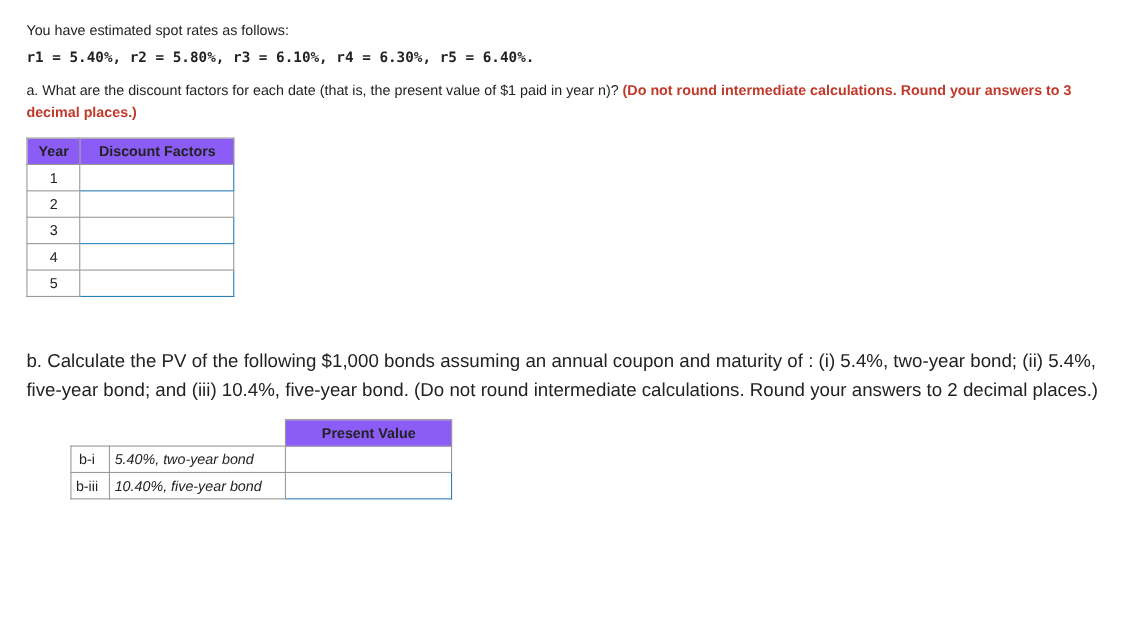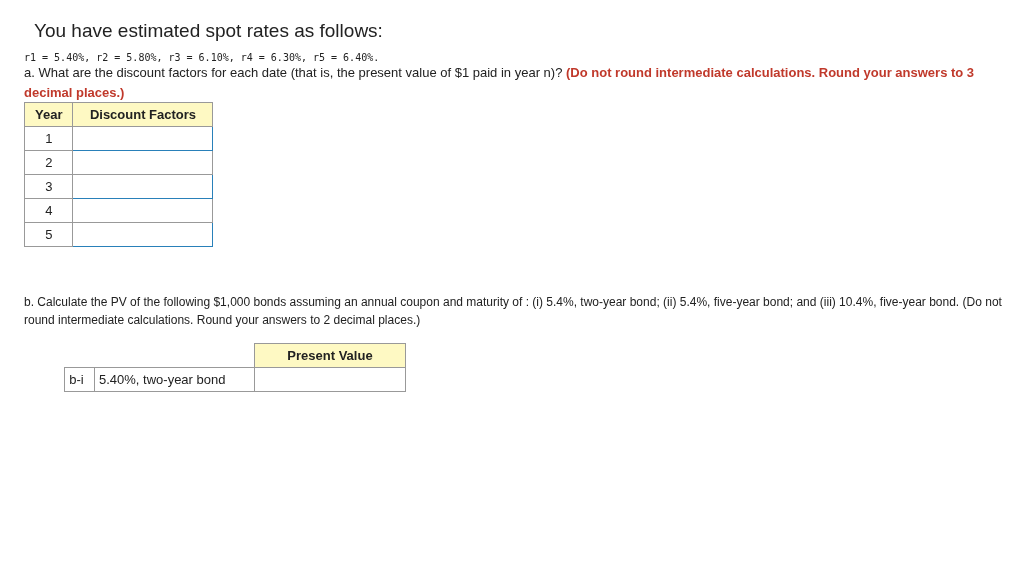--- a/index.html
+++ b/index.html
@@ -7,44 +7,46 @@
       font-family: Arial, sans-serif;
       font-size: 13px;
       color: #222;
       background: #fff;
       padding: 20px 24px;
       width: 1035px;
       min-height: 568px;
     }
     .intro-text {
       margin-bottom: 10px;
-      font-size: 19px;
-      margin-left: 10px;
+      font-size: 13px;
     }
     .spot-rates {
-      font-size: 10px;
+      margin-bottom: 12px;
+      font-size: 13px;
       font-family: monospace;
+      font-weight: bold;
     }
     .question-a {
+      margin-bottom: 14px;
       font-size: 13px;
       line-height: 1.5;
     }
     .question-a .red-bold { font-weight: bold; color: #c0392b; }
     table {
       border-collapse: collapse;
       margin-bottom: 8px;
     }
     table th, table td {
       border: 1px solid #999;
       padding: 4px 10px;
       text-align: center;
       font-size: 13px;
     }
     table th {
-      background: #fef9c3;
+      background: #8b5cf6;
       font-weight: bold;
     }
     .input-cell {
       border: none;
       outline: none;
       width: 110px;
       font-size: 13px;
       background: transparent;
       text-align: center;
     }
@@ -59,40 +61,41 @@
     td.active-input {
       background: #fff;
       border: 1.5px solid #2980b9;
     }
     .table-a td:nth-child(2) {
       min-width: 140px;
     }
     .question-b {
       margin-top: 20px;
       margin-bottom: 14px;
-      font-size: 12px;
+      font-size: 17px;
       line-height: 1.5;
     }
     .table-b {
       min-width: 320px;
       margin-left: 40px;
     }
     .table-b th.header-empty {
       border: none;
       background: transparent;
     }
     .table-b td.row-label {
       text-align: center;
       padding-left: 4px;
       min-width: 30px;
     }
     .table-b td.bond-desc {
       text-align: left;
       padding-left: 4px;
       min-width: 160px;
+      font-style: italic;
     }
     .section-spacer {
       height: 18px;
     }
     .mono { font-family: monospace; }
   </style>
 </head>
 <body>
 
 <p class="intro-text">You have estimated spot rates as follows:</p>
@@ -159,14 +162,21 @@
     </tr>
   </thead>
   <tbody>
     <tr>
       <td class="row-label">b-i</td>
       <td class="bond-desc">5.40%, two-year bond</td>
       <td>
         <input class="input-cell-wide" type="text" value="" style="">
       </td>
     </tr>
+    <tr>
+      <td class="row-label">b-iii</td>
+      <td class="bond-desc">10.40%, five-year bond</td>
+      <td class="active-input">
+        <input class="input-cell-wide" type="text" value="" style="">
+      </td>
+    </tr>
   </tbody>
 </table>
 
 </body></html>

